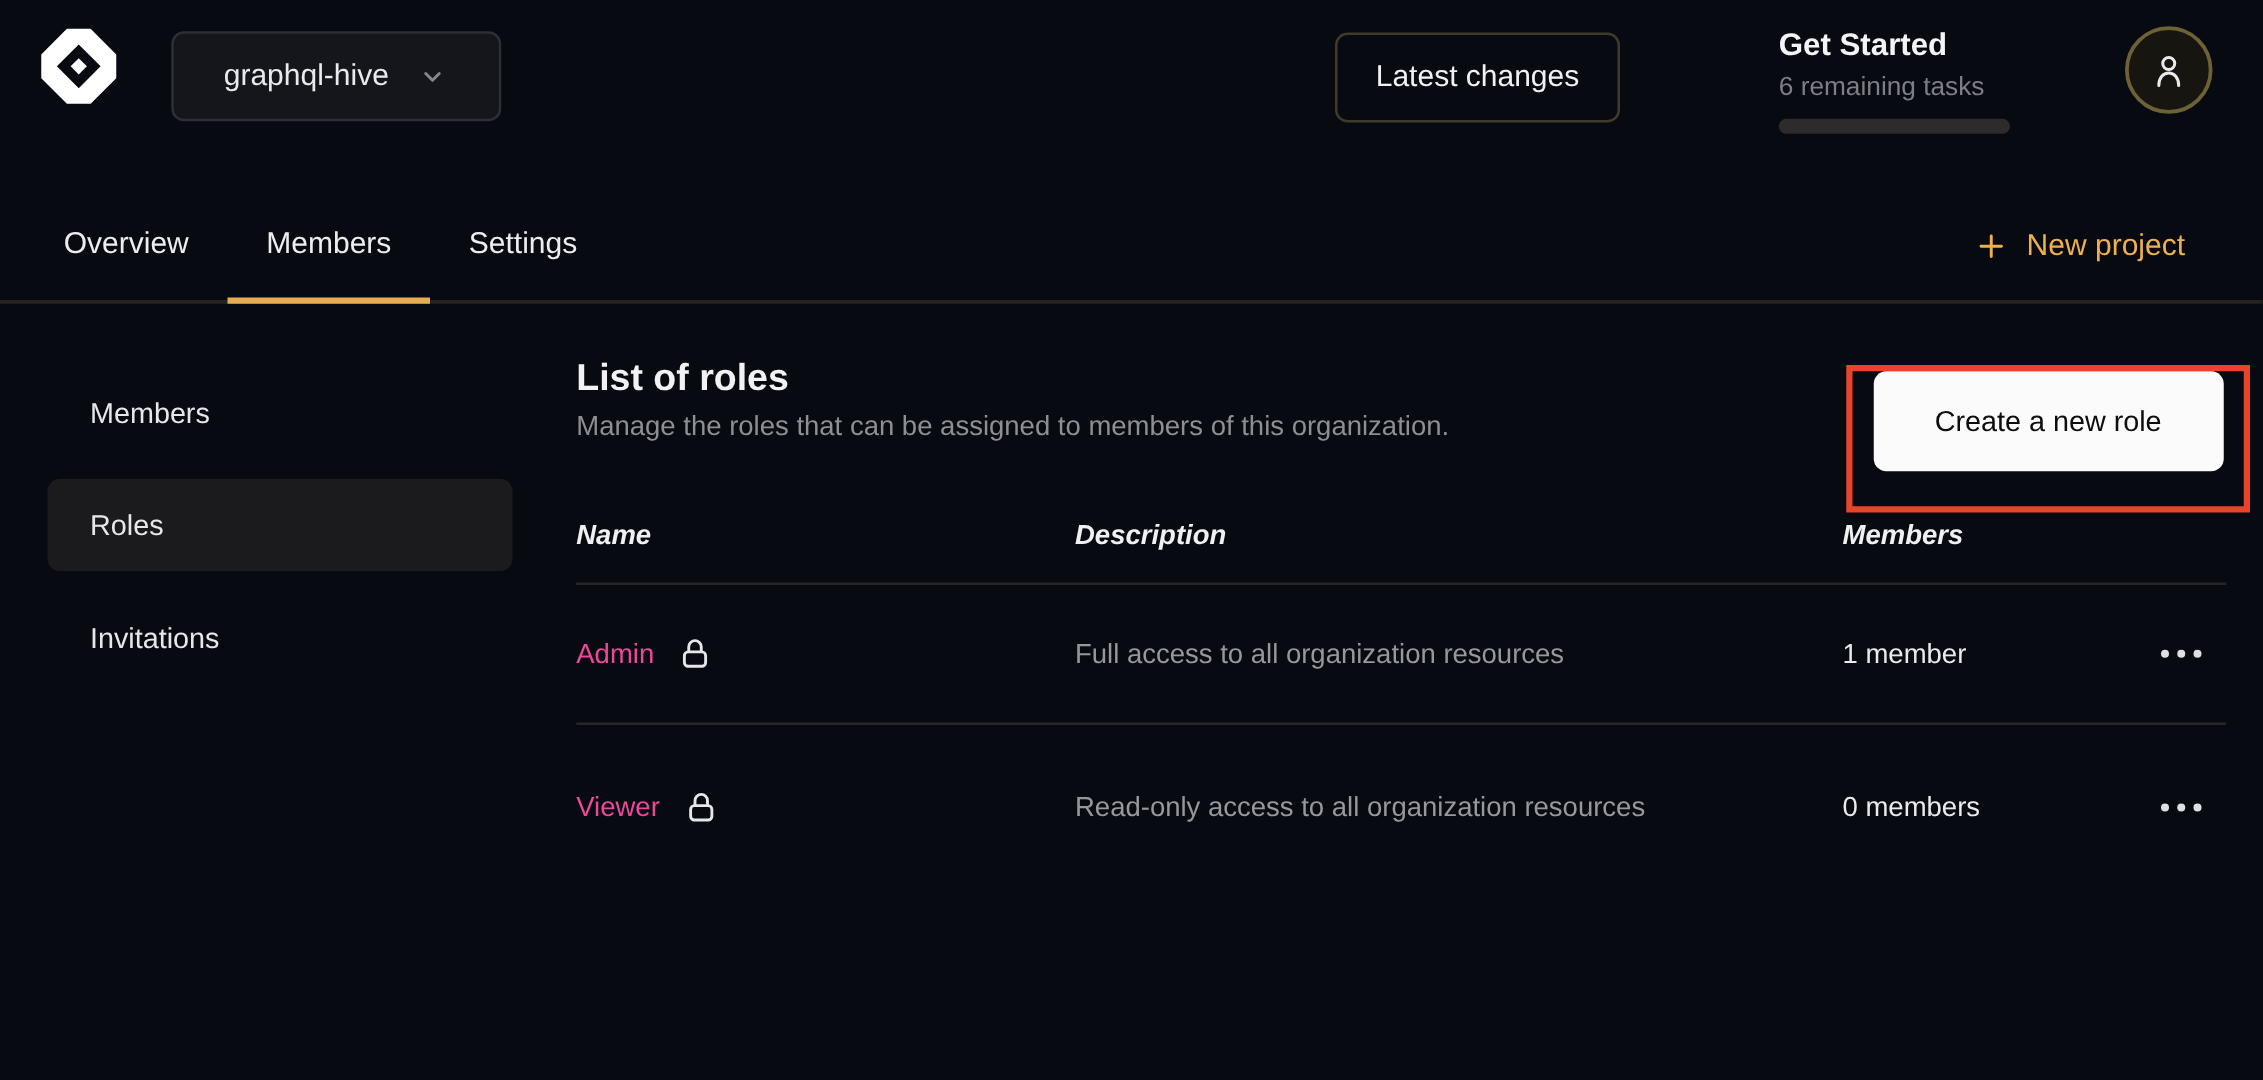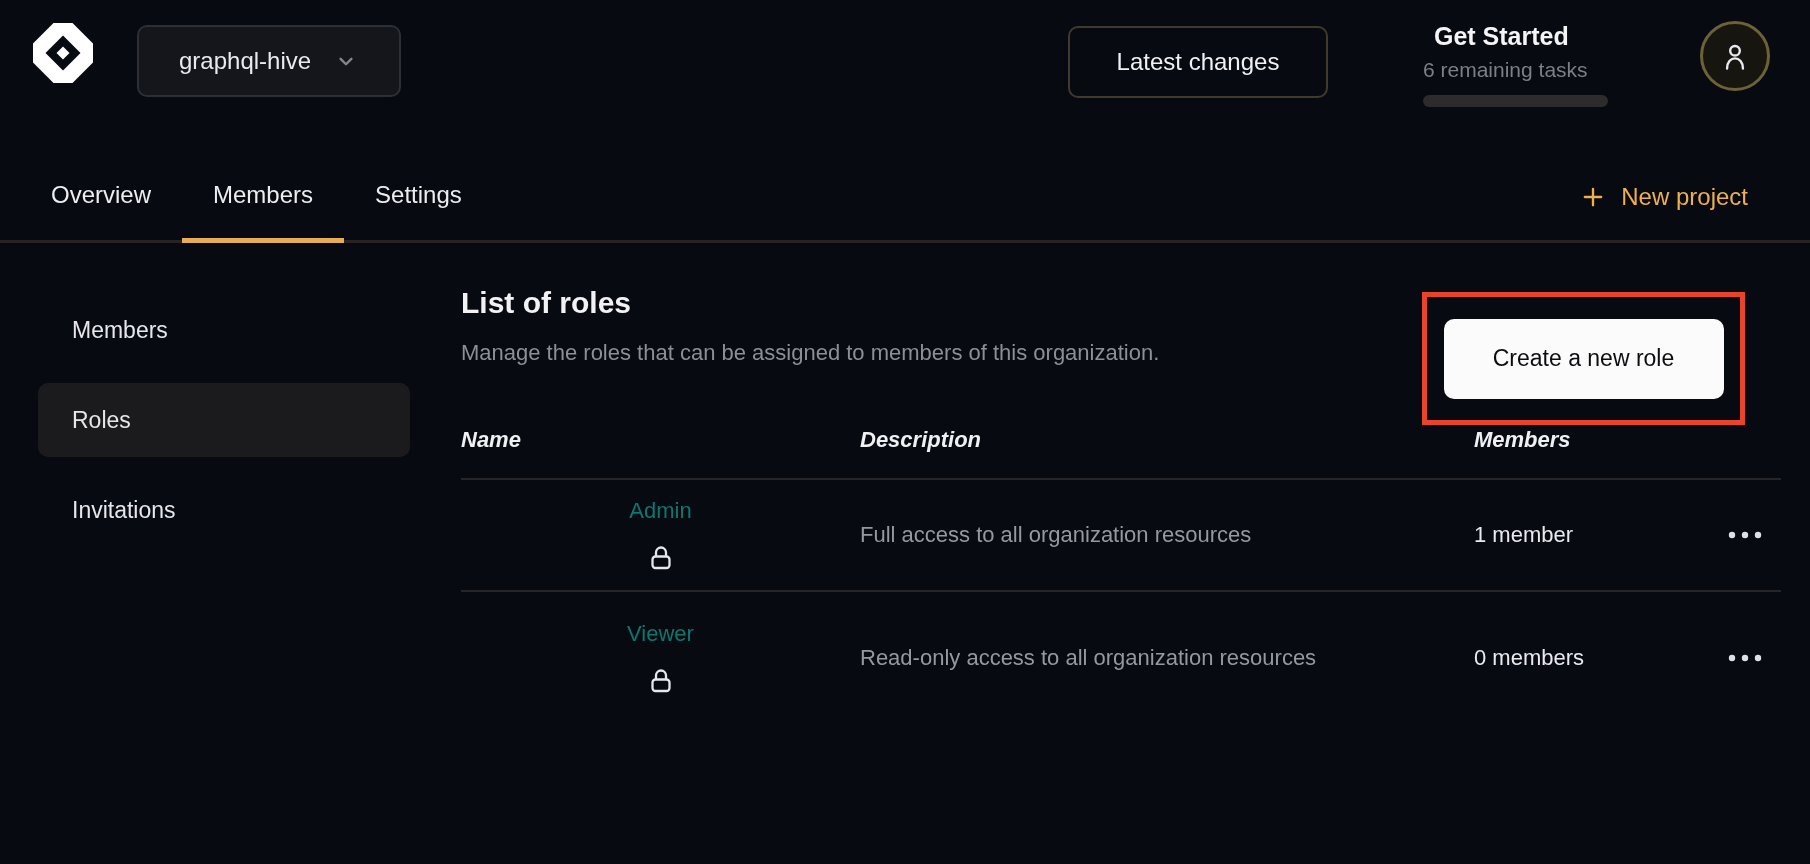--- a/index.html
+++ b/index.html
@@ -16,27 +16,27 @@
   .logo { position: absolute; left: 30px; top: 20px; width: 66px; height: 66px; }
 
   .org-select {
     position: absolute; left: 137px; top: 25px; height: 72px;
     display: flex; align-items: center; gap: 22px; padding: 0 40px;
     background: #14161c; border: 2px solid #2c2f36; border-radius: 10px;
     font-family: inherit; font-size: 24px; color: #e9e9ee; cursor: pointer;
   }
 
   .latest-changes {
-    position: absolute; left: 1068px; top: 26px; width: 260px; height: 72px;
+    position: absolute; left: 1068px; top: 26px; width: 228px; height: 72px;
     background: transparent; border: 2px solid #403a29; border-radius: 10px;
     font-family: inherit; font-size: 24px; color: #f1f1f4; cursor: pointer;
   }
 
   .get-started { position: absolute; left: 1423px; top: 22px; width: 200px; }
-  .gs-title { font-size: 25px; font-weight: 600; color: #f4f4f7; margin-left: 11px; }
+  .gs-title { font-size: 25px; font-weight: 600; color: #f4f4f7; }
   .gs-sub   { font-size: 21px; color: #7e7e86; margin-top: 7px; }
   .gs-bar   { margin-top: 13px; width: 185px; height: 12px; background: #2d2b2c; border-radius: 6px; overflow: hidden; }
   .gs-fill  { width: 0; height: 100%; background: #e7ad53; border-radius: 6px; }
 
   .avatar {
     position: absolute; left: 1700px; top: 21px; width: 70px; height: 70px;
     border-radius: 50%; border: 3px solid #6d6136; background: #17150f;
     display: flex; align-items: center; justify-content: center; cursor: pointer;
   }
 
@@ -67,44 +67,44 @@
   }
   .side-item {
     height: 74px; display: flex; align-items: center; padding-left: 34px;
     font-size: 23px; color: #e6e6eb; border-radius: 10px; cursor: pointer;
   }
   .side-item.selected { background: #1b1b1e; }
 
   
   .main { position: absolute; left: 461px; top: 280px; width: 1320px; }
   .page-title { font-size: 30px; font-weight: 700; color: #f2f2f5; margin-top: 6px; }
-  .page-sub   { font-size: 22px; color: #8e8e95; margin-top: 20px; }
+  .page-sub   { font-size: 22px; color: #8e8e95; margin-top: 8px; }
 
   .annotation-box {
-    position: absolute; left: 1422px; top: 292px; width: 323px; height: 133px;
+    position: absolute; left: 1477px; top: 292px; width: 323px; height: 118px;
     border: 5px solid #e8432b;
-    display: flex; align-items: center; justify-content: center;
+    display: flex; justify-content: center;
   }
   .create-btn {
     width: 280px; height: 80px; background: #fbfbfc; color: #0d0d10;
     border: none; border-radius: 10px; font-family: inherit;
     font-size: 23px; font-weight: 500; cursor: pointer;
   }
 
   
   .table { margin-top: 36px; }
   .trow {
     display: grid; grid-template-columns: 399px 614px 1fr 72px;
     align-items: center; border-bottom: 2px solid #26262a;
   }
   .trow.thead { height: 78px; font-size: 22px; font-weight: 700; color: #eef0f2; font-style: italic; }
   .trow.tdata { min-height: 112px; font-size: 22px; }
   .trow.tdata.tall { min-height: 132px; }
   .trow.last { border-bottom: none; }
-  .cell-name { display: flex; align-items: center; gap: 20px; color: #0f766e; flex-direction: column; }
+  .cell-name { display: flex; align-items: center; gap: 20px; color: #ec4899; }
   .cell-desc { color: #97979e; max-width: 470px; line-height: 1.8; }
   .cell-members { color: #e9e9ee; }
   .cell-actions { display: flex; justify-content: center; }
   .dots-btn { background: transparent; border: none; padding: 10px; cursor: pointer; line-height: 0; }
 
   svg { display: block; }
 </style>
 </head>
 <body>
 

